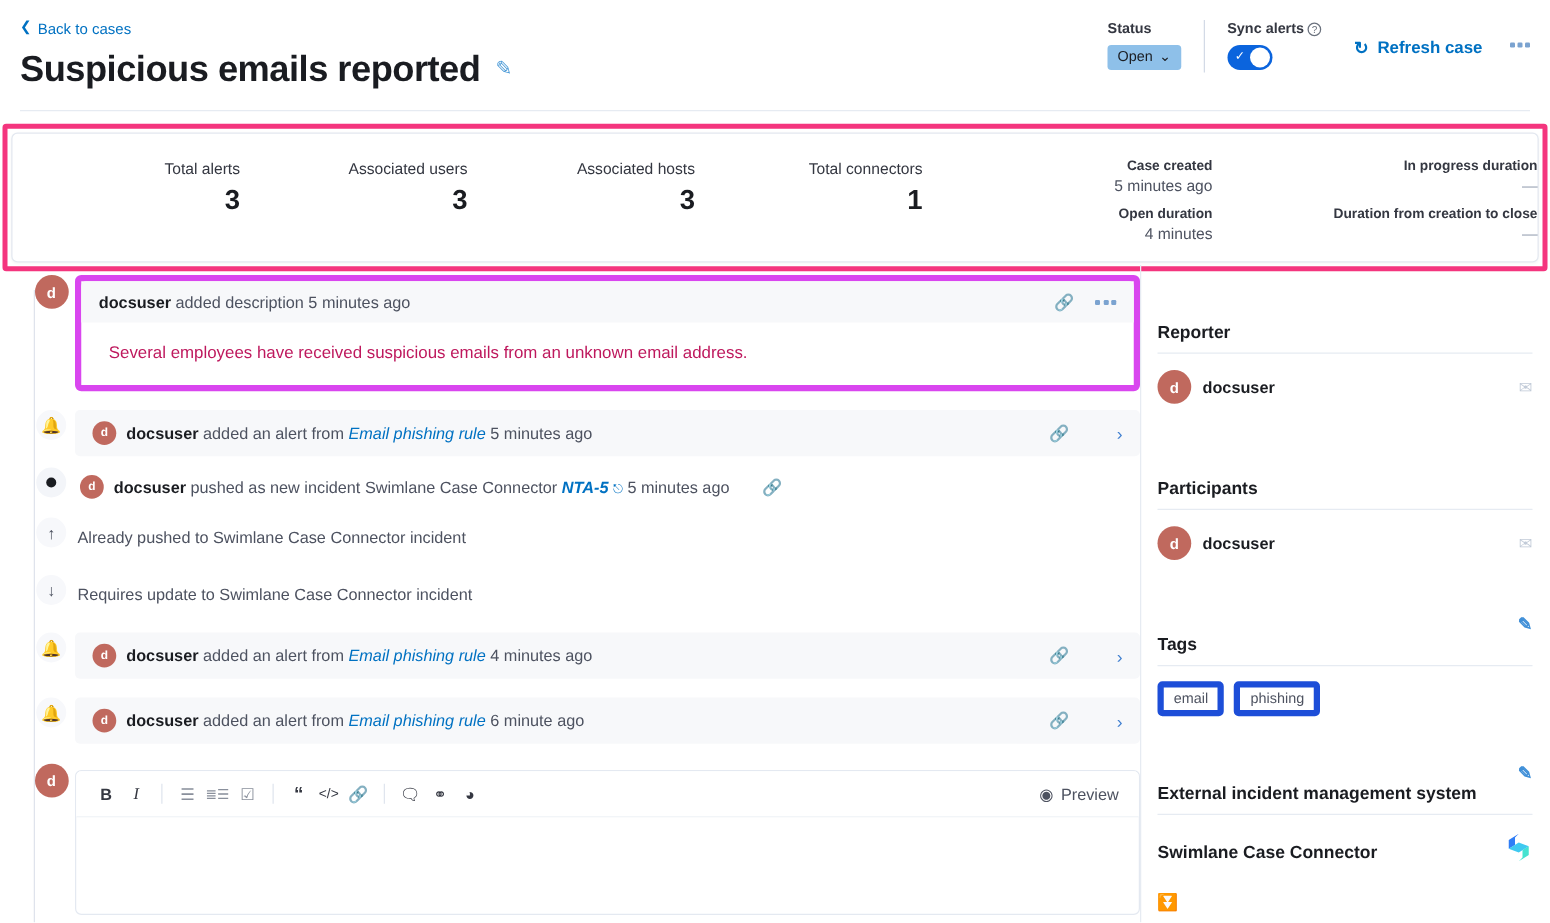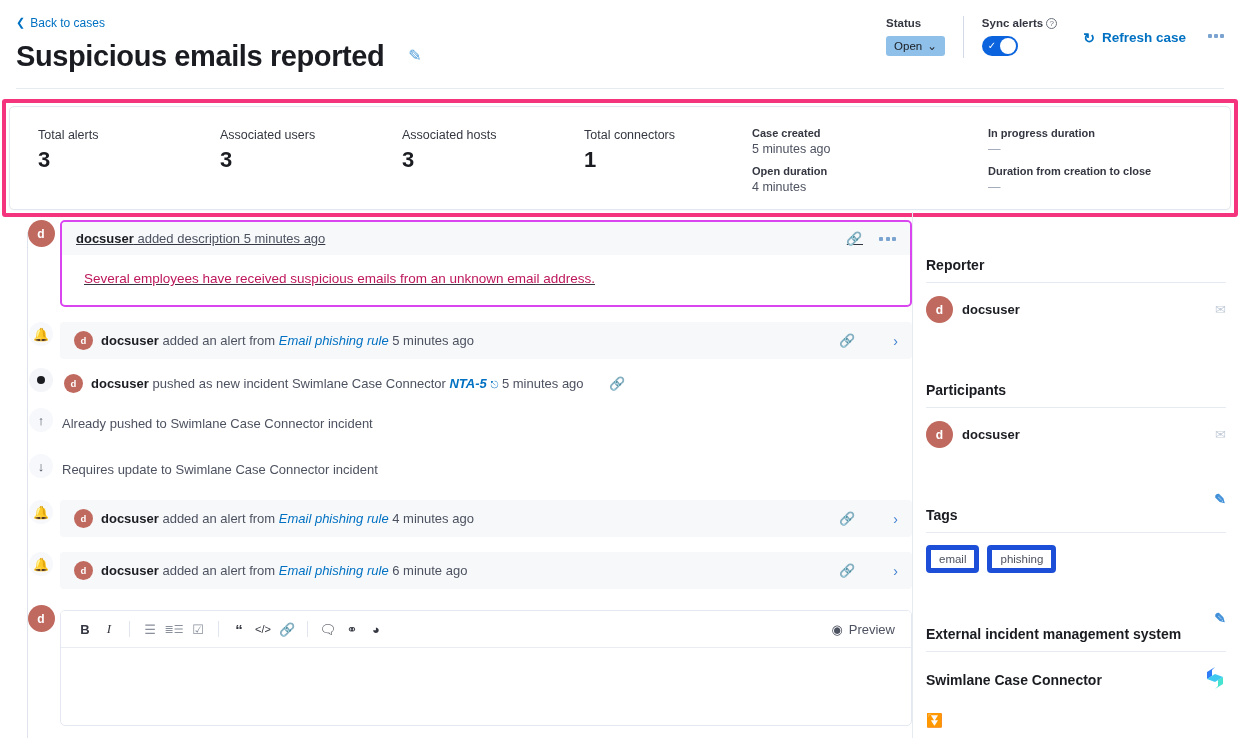--- a/index.html
+++ b/index.html
@@ -15,21 +15,21 @@
 
   
   .header { position:relative; padding: 12px 16px 0 16px; height: 96px; }
   .back-link {
     display:inline-flex; align-items:center; gap:5px;
     color:#0071c2; font-size:12px; font-weight:400; cursor:pointer;
     text-decoration:none; line-height:14px;
   }
   .back-chevron { font-size:11px; line-height:11px; color:#0071c2; }
 
-  .title-row { display:flex; align-items:center; gap:24px; margin-top:8px; }
+  .title-row { display:flex; align-items:center; gap:12px; margin-top:8px; }
   .page-title {
     font-size:29px; font-weight:700; color:#1a1c21; letter-spacing:-0.4px;
     line-height:36px;
   }
   .edit-pencil { color:#4e9cd8; font-size:16px; cursor:pointer; line-height:16px; }
 
   .header-right {
     position:absolute; right:16px; top:16px;
     display:flex; align-items:flex-start; gap:0px;
   }
@@ -75,20 +75,21 @@
   }
   .dots-btn i { width:4px; height:4px; background:#7ba3d0; display:block; border-radius:1px; }
 
   .header-rule { position:absolute; left:16px; right:16px; top:88px; height:1px; background:#e6ebf2; }
 
   
   .stats-highlight {
     position:absolute; left:2px; top:99px; width:1236px; height:118px;
     border:4px solid #f4357e; border-radius:3px; background:#fff;
     padding:3px;
+    text-align:right;
   }
   .stats-card {
     width:100%; height:100%;
     border:1px solid #e3e8f0; border-radius:5px; background:#fff;
     display:flex; align-items:stretch;
     box-shadow:0 1px 2px rgba(30,40,60,0.04);
   }
   .stat { flex:0 0 182px; padding:20px 0 0 28px; }
   .stat-label { font-size:12.5px; color:#343741; line-height:16px; }
   .stat-value { font-size:22px; font-weight:700; color:#1a1c21; margin-top:4px; line-height:26px; }
@@ -120,21 +121,21 @@
     display:flex; align-items:center; justify-content:center;
     font-size:13px; color:#4d5260;
   }
   .rail-dot { width:24px; height:24px; border-radius:50%; background:#f3f5f9;
     display:flex; align-items:center; justify-content:center; }
   .rail-dot span { width:8px; height:8px; border-radius:50%; background:#1a1c21; display:block; }
   .rail-ico-bg { background:#f7f8fb; }
 
   .tl-content { margin-left:46px; flex:1; }
 
-  .event-card { border:2px solid #d946ef; border-radius:5px; background:#fff;text-decoration:underline; }
+  .event-card { border:5px solid #d946ef; border-radius:5px; background:#fff; }
   .event-head {
     background:#f7f8fa; padding:9px 14px; display:flex; align-items:center;
     border-radius:4px 4px 0 0; font-size:13px; color:#4d5260;
   }
   .event-head .grow { flex:1; }
   .event-body { padding:14px 20px 16px 22px; font-size:13.5px; color:#be185d; line-height:20px; }
 
   .alert-row {
     background:#f7f8fa; border-radius:4px; padding:9px 14px;
     display:flex; align-items:center; gap:8px; font-size:13px; color:#4d5260;

